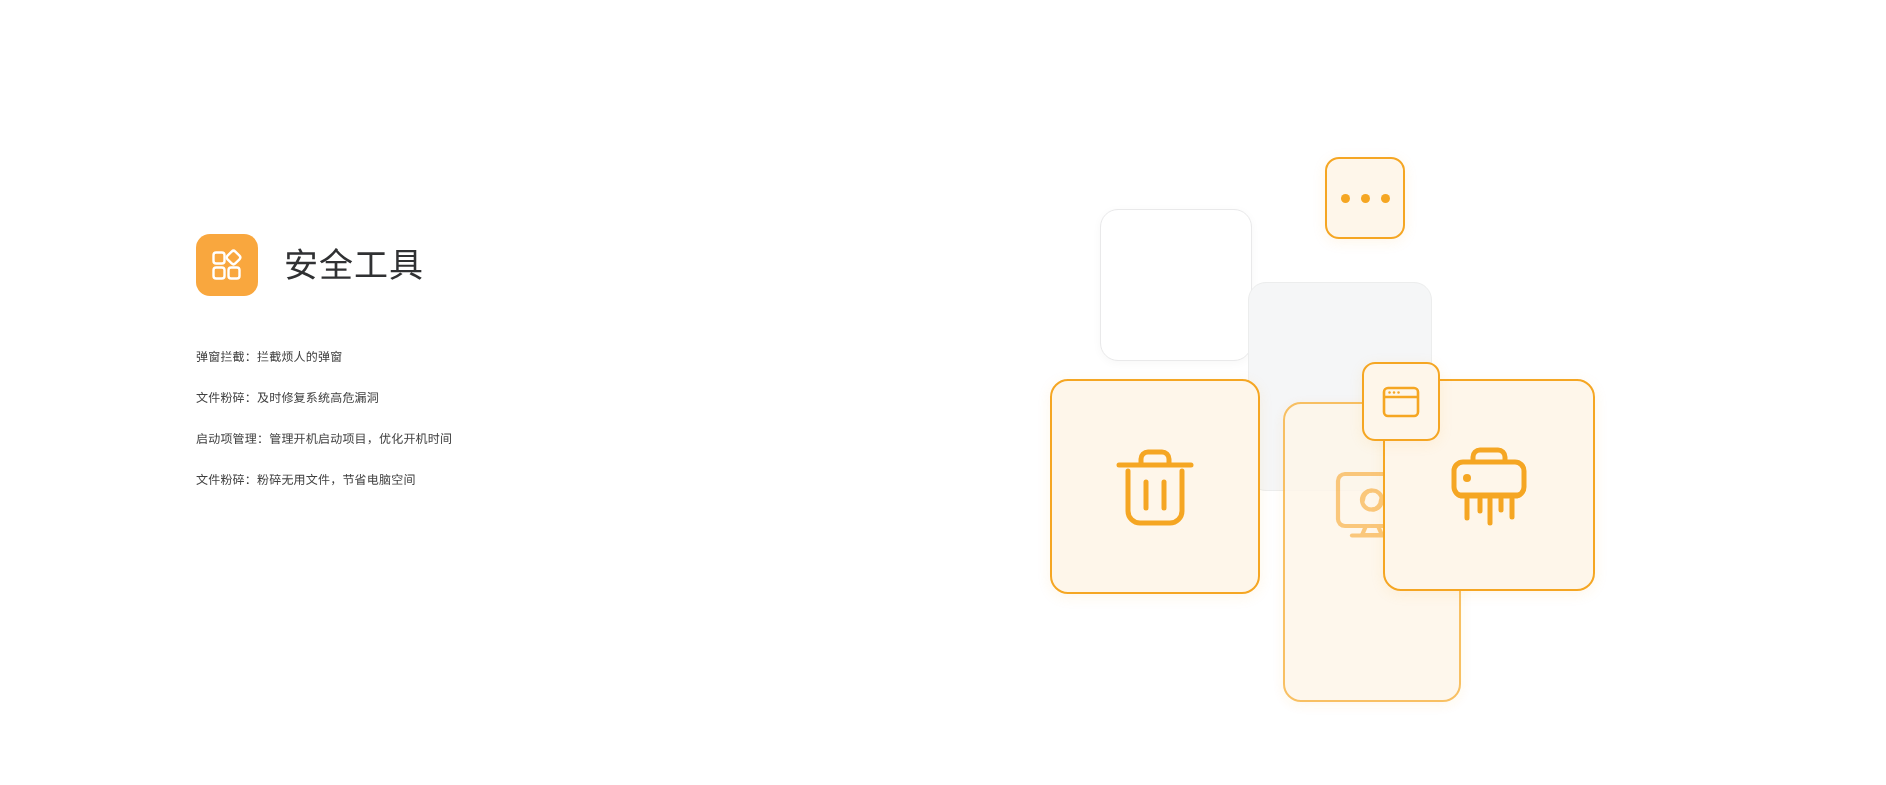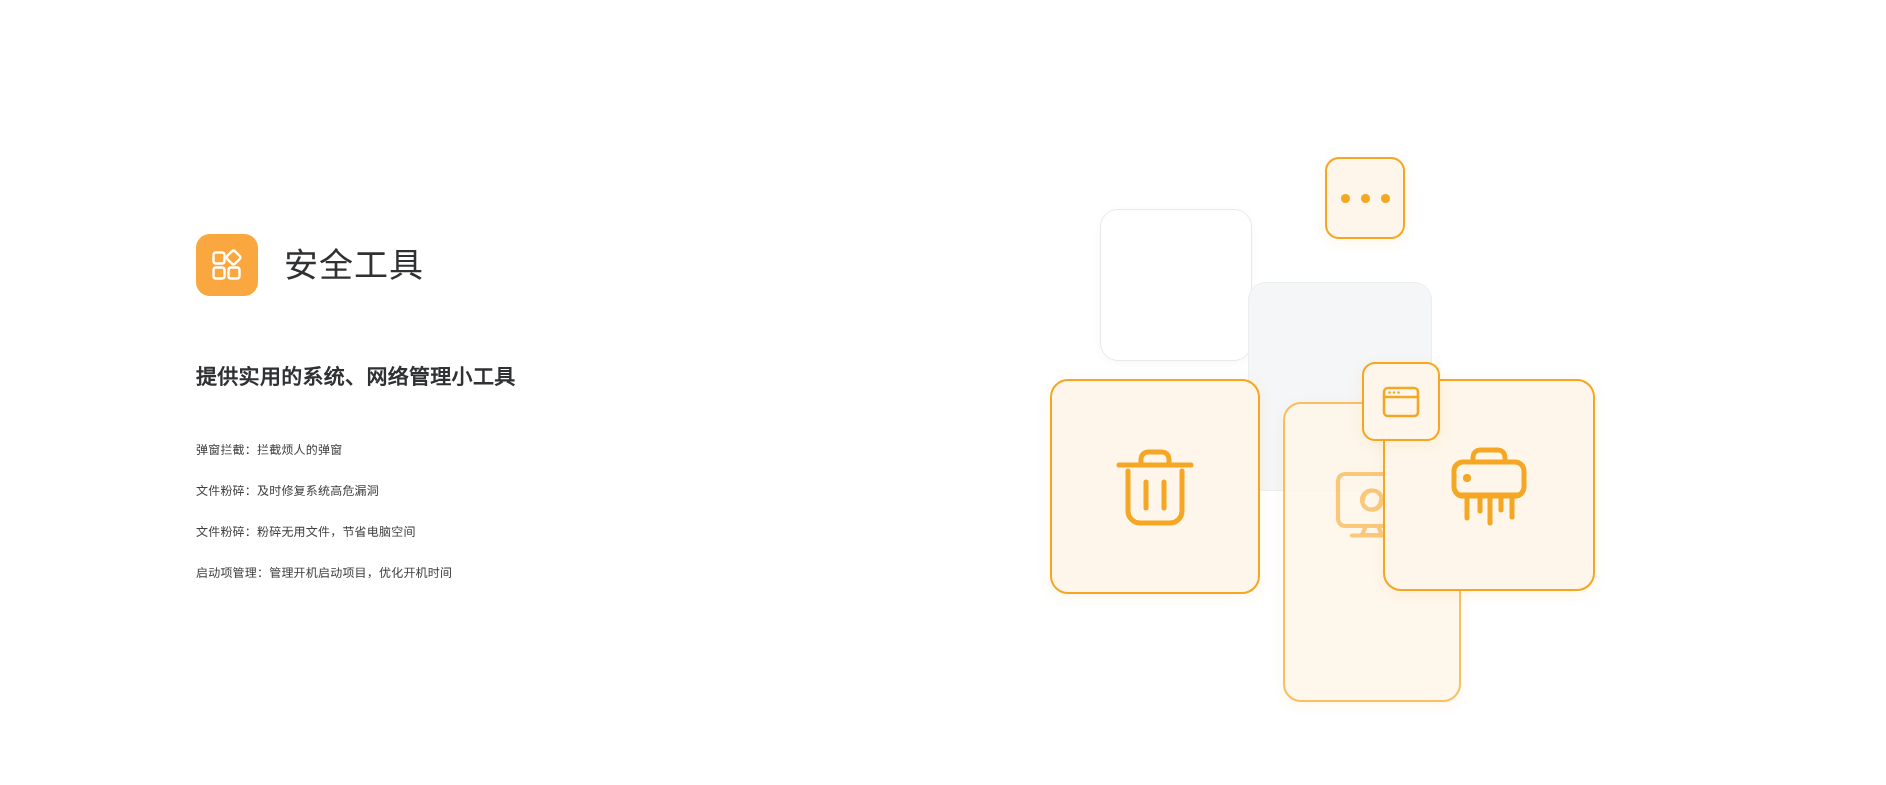--- a/index.html
+++ b/index.html
@@ -155,27 +155,26 @@
         <svg width="34" height="34" viewBox="0 0 34 34" aria-hidden="true">
           <rect x="3.5" y="4.5" width="11" height="11" rx="2.6" fill="none" stroke="#ffffff" stroke-width="2.4"></rect>
           <rect x="3.5" y="19.5" width="11" height="11" rx="2.6" fill="none" stroke="#ffffff" stroke-width="2.4"></rect>
           <rect x="18.5" y="19.5" width="11" height="11" rx="2.6" fill="none" stroke="#ffffff" stroke-width="2.4"></rect>
           <rect x="18.0" y="4.0" width="11" height="11" rx="2.6" fill="none" stroke="#ffffff" stroke-width="2.4" transform="rotate(45 23.5 9.5)"></rect>
         </svg>
       </div>
       <div class="app-title">安全工具</div>
     </div>
 
-    <div class="subtitle">提供实用的系统、网络管理小工具</div>
 
     <ul class="feature-list">
       <li class="feature-item">弹窗拦截：拦截烦人的弹窗</li>
       <li class="feature-item">文件粉碎：及时修复系统高危漏洞</li>
+      <li class="feature-item">启动项管理：管理开机启动项目，优化开机时间</li>
       <li class="feature-item">文件粉碎：粉碎无用文件，节省电脑空间</li>
-      <li class="feature-item">启动项管理：管理开机启动项目，优化开机时间</li>
     </ul>
   </div>
 
   <div class="illustration">
 
     <div class="card card-white" style="left:70px; top:90px; width:152px; height:152px; z-index:1;"></div>
 
     <div class="card card-gray" style="left:218px; top:163px; width:184px; height:209px; z-index:1;"></div>
 
     <div class="card card-orange" style="left:295px; top:38px; width:80px; height:82px; border-radius:14px; z-index:5;">

